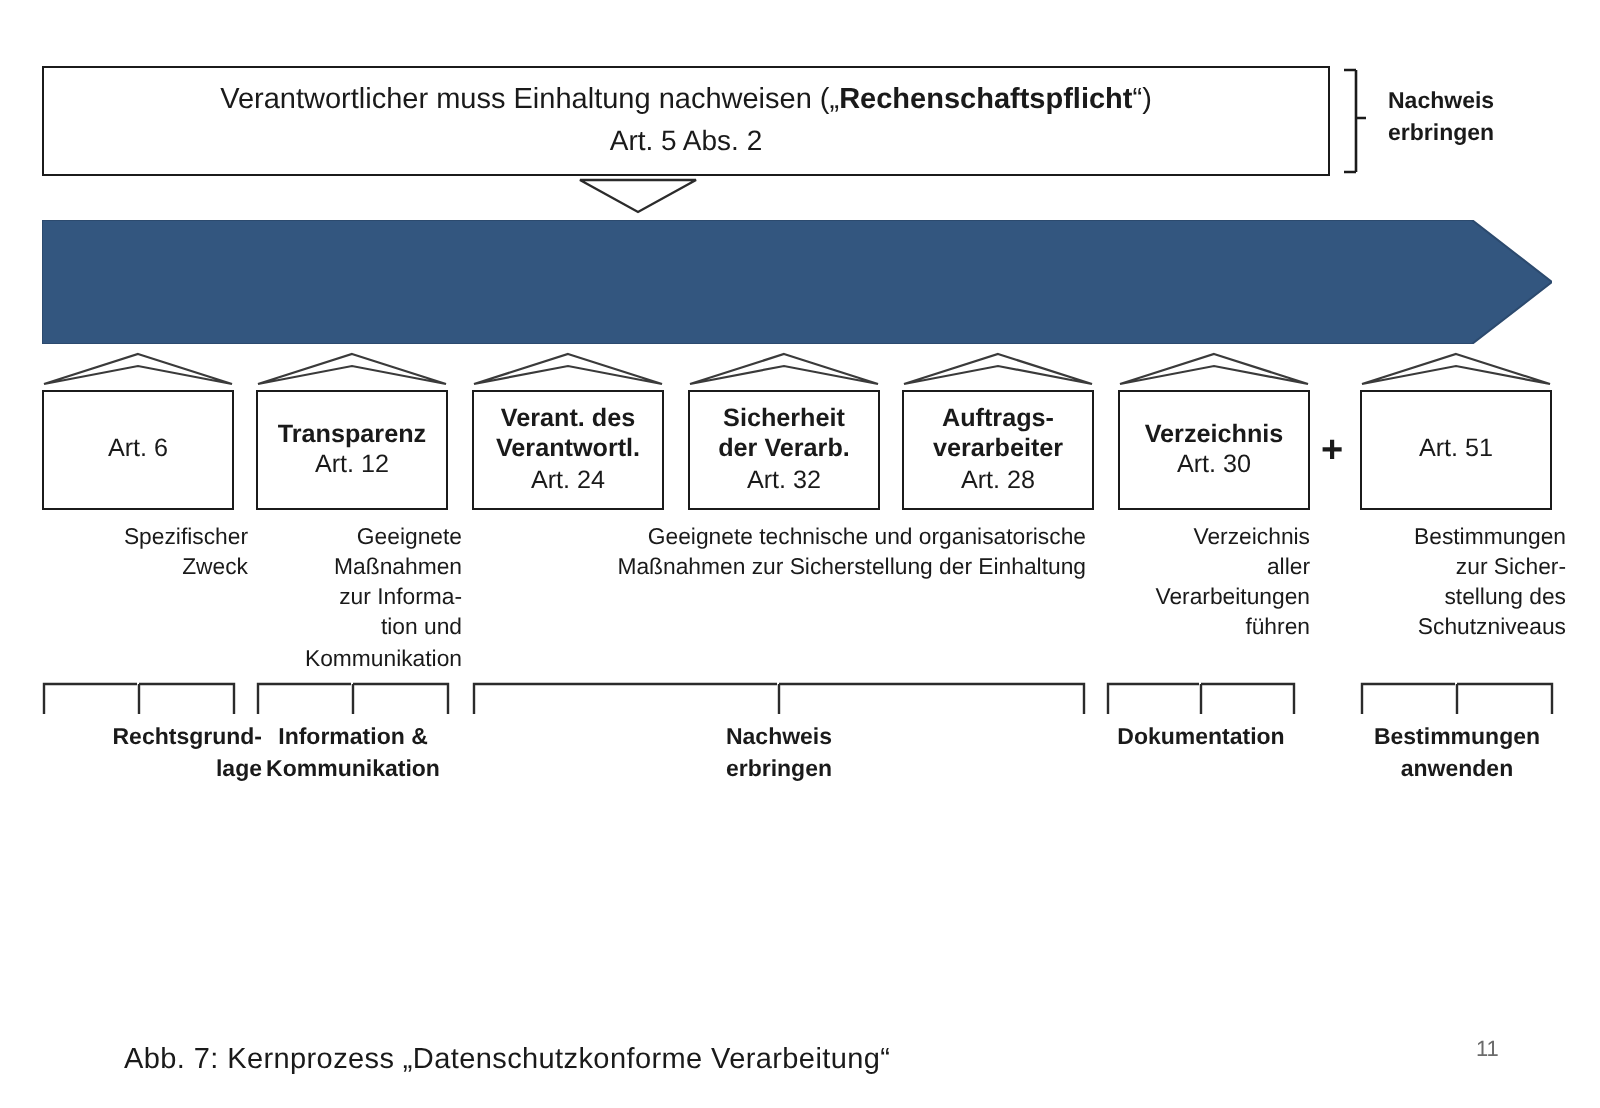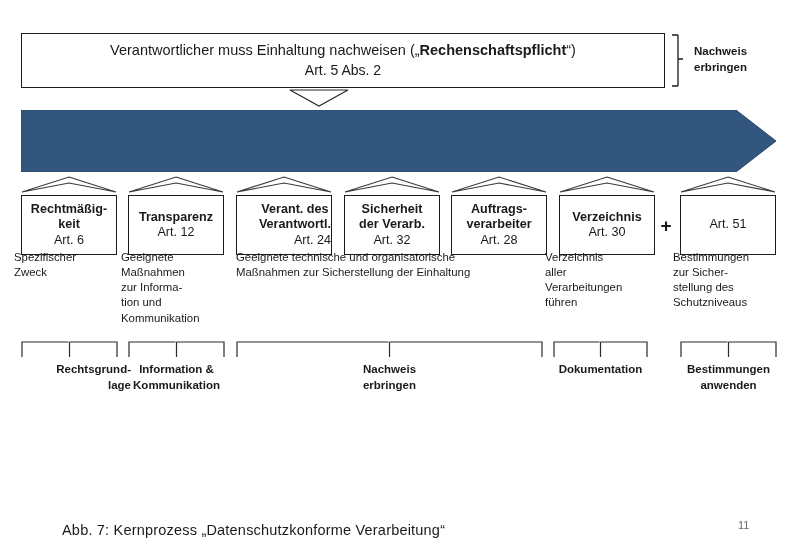--- a/index.html
+++ b/index.html
@@ -133,24 +133,24 @@
     top: 215px;
     width: 22px;
     text-align: center;
     font-size: 19px;
     font-weight: bold;
   }
 
   
   .desc {
     position: absolute;
-    top: 250px;
+    top: 262px;
     font-size: 11.4px;
     line-height: 1.33;
-    text-align: left;
+    text-align: right;
     color: #1a1a1a;
   }
 
   
   .brace-h {
     position: absolute;
     top: 340px;
     height: 18px;
   }
   .brace-h-label {
@@ -216,34 +216,33 @@
     <svg width="755" height="62" viewBox="0 0 755 62" preserveAspectRatio="none">
       <polygon points="0,0 715,0 755,31 715,62 0,62" fill="#33567f" stroke="#2c4a6e" stroke-width="1"></polygon>
     </svg>
   </div>
 
   <div id="dyn">
       <div class="chev" style="left: 21px;"><svg width="96" height="17" viewBox="0 0 96 17">
           <polygon points="48,1 95,16 48,7 1,16" fill="#ffffff" stroke="#3a3a3a" stroke-width="1.1"></polygon>
         </svg></div>
       <div class="art-box" style="left: 21px;">
-        <div class="t">Rechtmäßig-<br>keit</div>
         <div class="a">Art. 6</div>
       </div>
       <div class="chev" style="left: 128px;"><svg width="96" height="17" viewBox="0 0 96 17">
           <polygon points="48,1 95,16 48,7 1,16" fill="#ffffff" stroke="#3a3a3a" stroke-width="1.1"></polygon>
         </svg></div>
       <div class="art-box" style="left: 128px;">
         <div class="t">Transparenz</div>
         <div class="a">Art. 12</div>
       </div>
       <div class="chev" style="left: 236px;"><svg width="96" height="17" viewBox="0 0 96 17">
           <polygon points="48,1 95,16 48,7 1,16" fill="#ffffff" stroke="#3a3a3a" stroke-width="1.1"></polygon>
         </svg></div>
-      <div class="art-box" style="left: 236px; align-items: flex-end;">
+      <div class="art-box" style="left: 236px;">
         <div class="t">Verant. des<br>Verantwortl.</div>
         <div class="a">Art. 24</div>
       </div>
       <div class="chev" style="left: 344px;"><svg width="96" height="17" viewBox="0 0 96 17">
           <polygon points="48,1 95,16 48,7 1,16" fill="#ffffff" stroke="#3a3a3a" stroke-width="1.1"></polygon>
         </svg></div>
       <div class="art-box" style="left: 344px;">
         <div class="t">Sicherheit<br>der Verarb.</div>
         <div class="a">Art. 32</div>
       </div>

